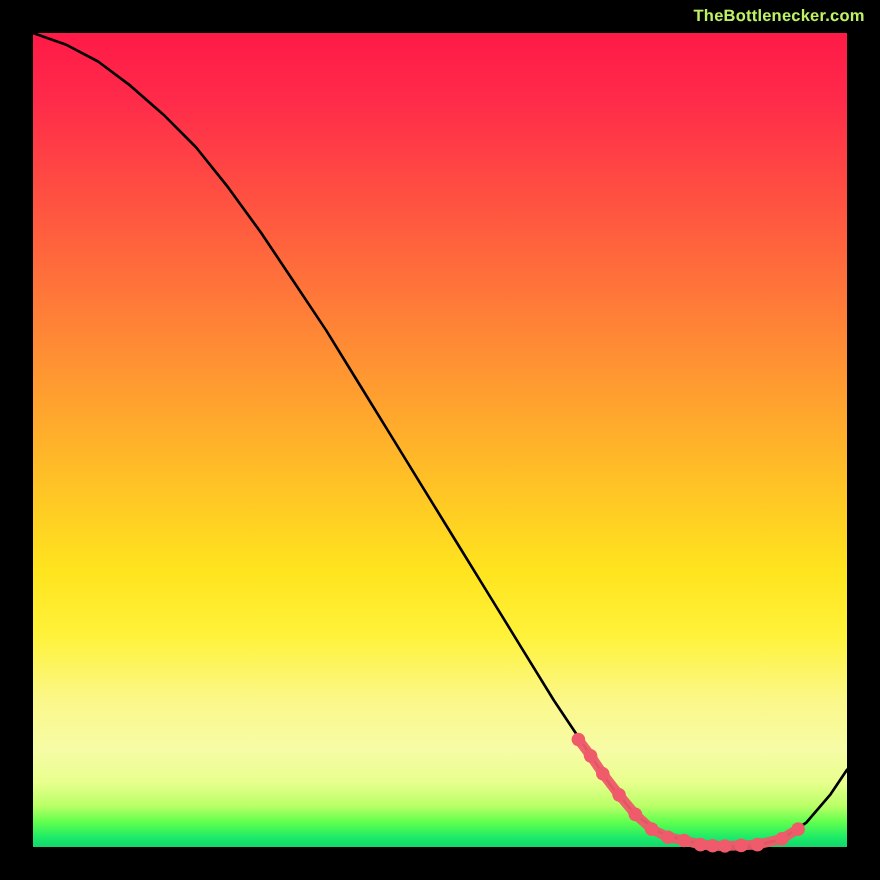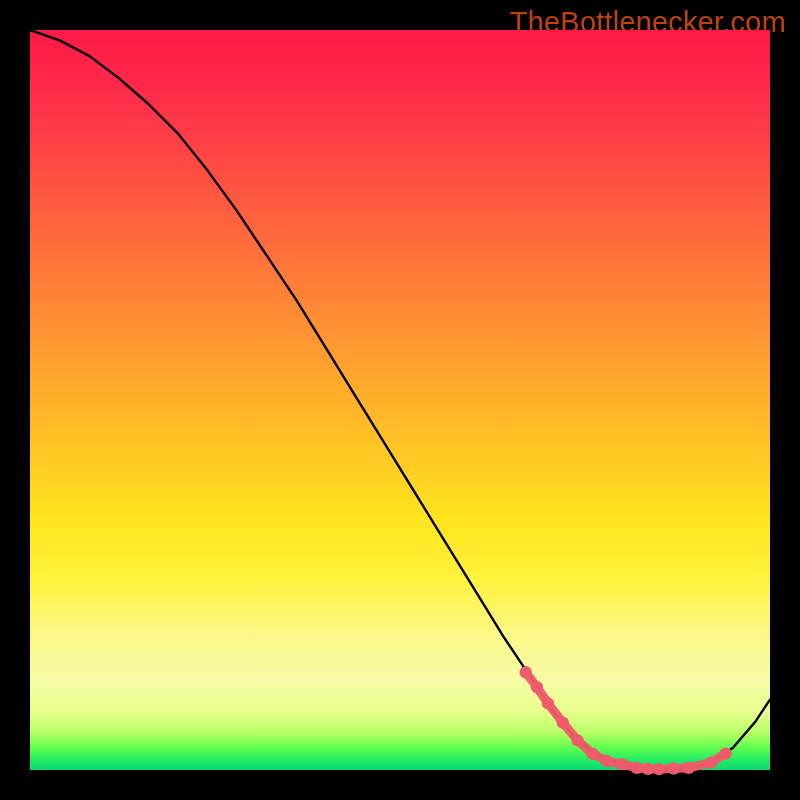--- a/index.html
+++ b/index.html
@@ -39,23 +39,23 @@
       #b8ff66 95%,
       #5eff4e 97%,
       #18e86a 99%,
       #14d66a 100%
     );
   }
   .watermark {
     position: absolute;
     top: 6px;
     right: 14px;
-    color: #c2410c;
-    font-size: 29px;
-    font-weight: 400;
+    color: #bef264;
+    font-size: 15px;
+    font-weight: 700;
     letter-spacing: 0.2px;
     user-select: none;
   }
   svg.curve {
     position: absolute;
     left: 0;
     top: 0;
     width: 740px;
     height: 740px;
     overflow: visible;

